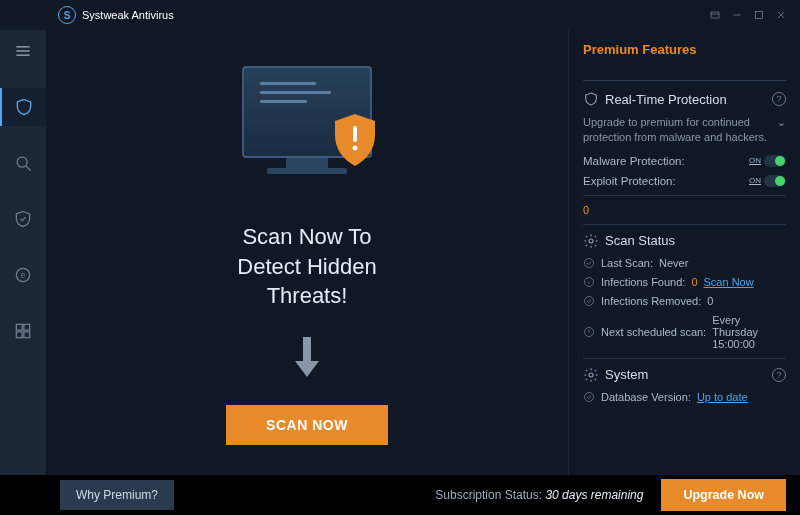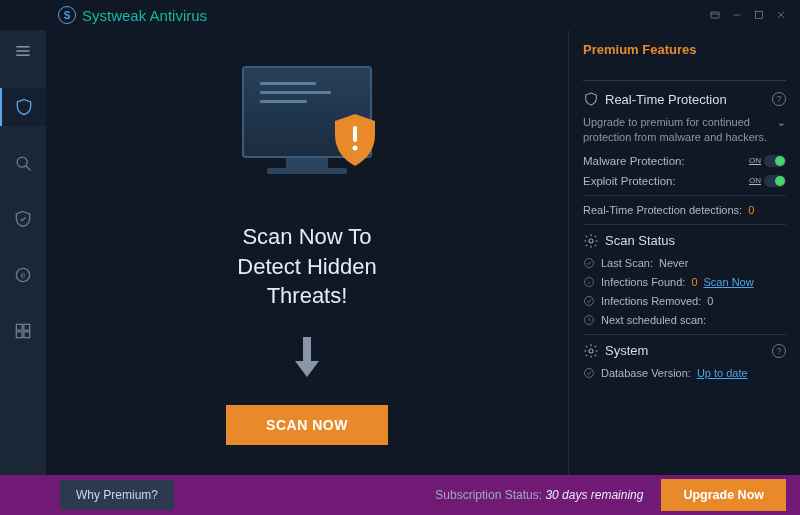--- a/index.html
+++ b/index.html
@@ -3,21 +3,21 @@
 <meta charset="utf-8">
 <style>
   * { margin: 0; padding: 0; box-sizing: border-box; font-family: "Segoe UI", Arial, sans-serif; }
   html, body { width: 800px; height: 515px; overflow: hidden; }
   body { background: #0f1824; color: #c9d1d9; display: flex; flex-direction: column; }
 
   
   .titlebar { height: 30px; background: #0f1824; display: flex; align-items: center; padding: 0 8px; }
   .titlebar .logo-wrap { display: flex; align-items: center; gap: 6px; margin-left: 50px; }
   .titlebar .logo-icon { width: 18px; height: 18px; border: 1.5px solid #4fa3e8; border-radius: 50%; display: flex; align-items: center; justify-content: center; font-size: 10px; color: #4fa3e8; font-weight: bold; }
-  .titlebar .app-title { font-size: 15px; color: #14b8a6; }
+  .titlebar .app-title { font-size: 11px; color: #ffffff; }
   .titlebar .spacer { flex: 1; }
   .titlebar .win-btn { width: 22px; height: 22px; display: flex; align-items: center; justify-content: center; color: #aeb9c6; font-size: 12px; cursor: pointer; }
   .titlebar .win-btn svg { width: 12px; height: 12px; stroke: #aeb9c6; }
 
   
   .body { flex: 1; display: flex; min-height: 0; }
 
   
   .sidebar { width: 46px; background: #1b2736; display: flex; flex-direction: column; align-items: center; padding-top: 2px; gap: 18px; }
   .sidebar .sb-item { width: 46px; height: 38px; display: flex; align-items: center; justify-content: center; cursor: pointer; color: #6c7a8c; }
@@ -57,21 +57,21 @@
   .pill { width: 22px; height: 12px; background: #233449; border-radius: 6px; position: relative; cursor: pointer; }
   .pill.on::after { content: ""; position: absolute; right: 1px; top: 1px; width: 10px; height: 10px; background: #49d36b; border-radius: 50%; }
   .rp-divider { height: 1px; background: #22334a; margin: 8px 0; }
   .rp-stat-row { display: flex; align-items: center; gap: 6px; font-size: 11px; margin-bottom: 7px; color:#aeb9c6; }
   .rp-stat-row .val { color: #e88a2a; }
   .rp-stat-row .link { color: #4fa3e8; text-decoration: underline; cursor: pointer; }
   .rp-stat-row svg { width: 12px; height: 12px; stroke: #6c7a8c; fill:none; stroke-width:1.6; flex-shrink:0; }
   .rightpanel .sec-icon { width: 16px; height: 16px; stroke: #8fa2b6; fill:none; stroke-width:1.6; }
 
   
-  .footer { height: 40px; background: #701a75; display: flex; align-items: center; padding: 0 14px 0 60px; font-size: 12px; }
+  .footer { height: 40px; background: #000000; display: flex; align-items: center; padding: 0 14px 0 60px; font-size: 12px; }
   .why-btn { background: #2b3a4e; color: #cfd8e3; padding: 8px 16px; border: none; cursor: pointer; font-size: 12px; }
   .footer .spacer { flex: 1; }
   .sub-status { color: #9eacbd; margin-right: 18px; font-size: 12px; }
   .sub-status .days { color: #e4edf7; font-style: italic; }
   .upgrade-btn { background: #e88a2a; color: #fff; font-weight: 600; padding: 9px 22px; border: none; cursor: pointer; font-size: 12.5px; }
 </style>
 </head>
 <body>
 
 <div class="titlebar">
@@ -204,21 +204,20 @@
       </div>
       <div class="rp-toggle-row">
         <span>Exploit Protection:</span>
         <span class="rp-toggle">
           <span class="rp-on">ON</span>
           <span class="pill on"></span>
         </span>
       </div>
       <div class="rp-divider"></div>
       <div class="rp-stat-row">
-        <span>Real-Time Protection detections:</span>
         <span class="val">0</span>
       </div>
       <div class="rp-divider"></div>
 
       <div class="rp-row">
         <svg class="sec-icon" viewBox="0 0 24 24">
             <circle cx="12" cy="12" r="3"></circle>
             <path d="M12 2v3M12 19v3M4.2 4.2l2.1 2.1M17.7 17.7l2.1 2.1M2 12h3M19 12h3M4.2 19.8l2.1-2.1M17.7 6.3l2.1-2.1"></path>
           </svg>
         <span class="rp-heading">Scan Status</span>
@@ -248,20 +247,21 @@
           </svg>
         <span>Infections Removed:</span>
         <span>0</span>
       </div>
       <div class="rp-stat-row">
         <svg viewBox="0 0 24 24">
             <circle cx="12" cy="12" r="9"></circle>
             <polyline points="12 7 12 12 15 14"></polyline>
           </svg>
         <span>Next scheduled scan:</span>
+        <span style="flex:1;">Every Thursday 15:00:00</span>
       </div>
       <div class="rp-divider"></div>
 
       <div class="rp-row">
         <svg class="sec-icon" viewBox="0 0 24 24">
             <circle cx="12" cy="12" r="3"></circle>
             <path d="M12 2v3M12 19v3M4.2 4.2l2.1 2.1M17.7 17.7l2.1 2.1M2 12h3M19 12h3M4.2 19.8l2.1-2.1M17.7 6.3l2.1-2.1"></path>
           </svg>
         <span class="rp-heading">System</span>
         <span class="rp-help">?</span>

